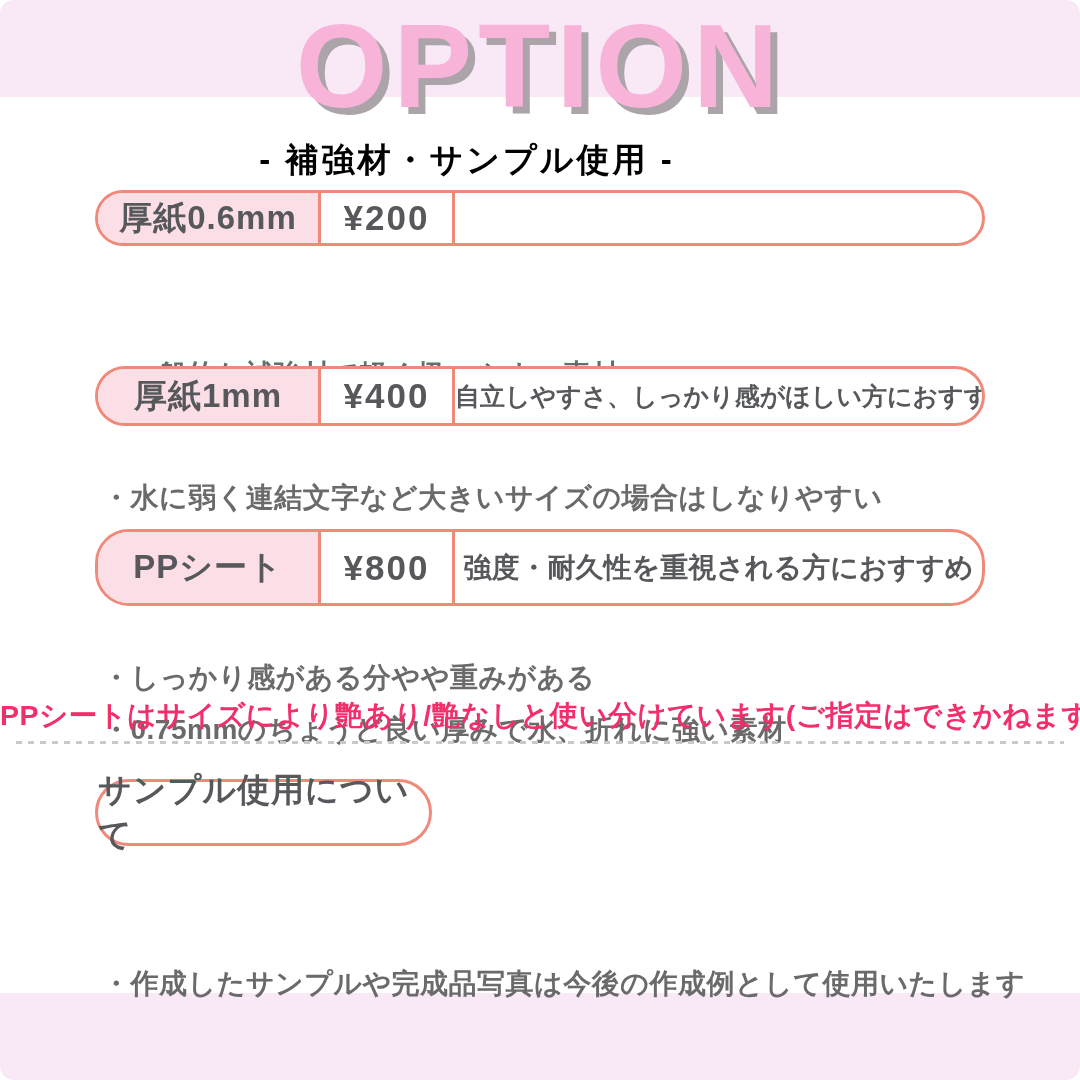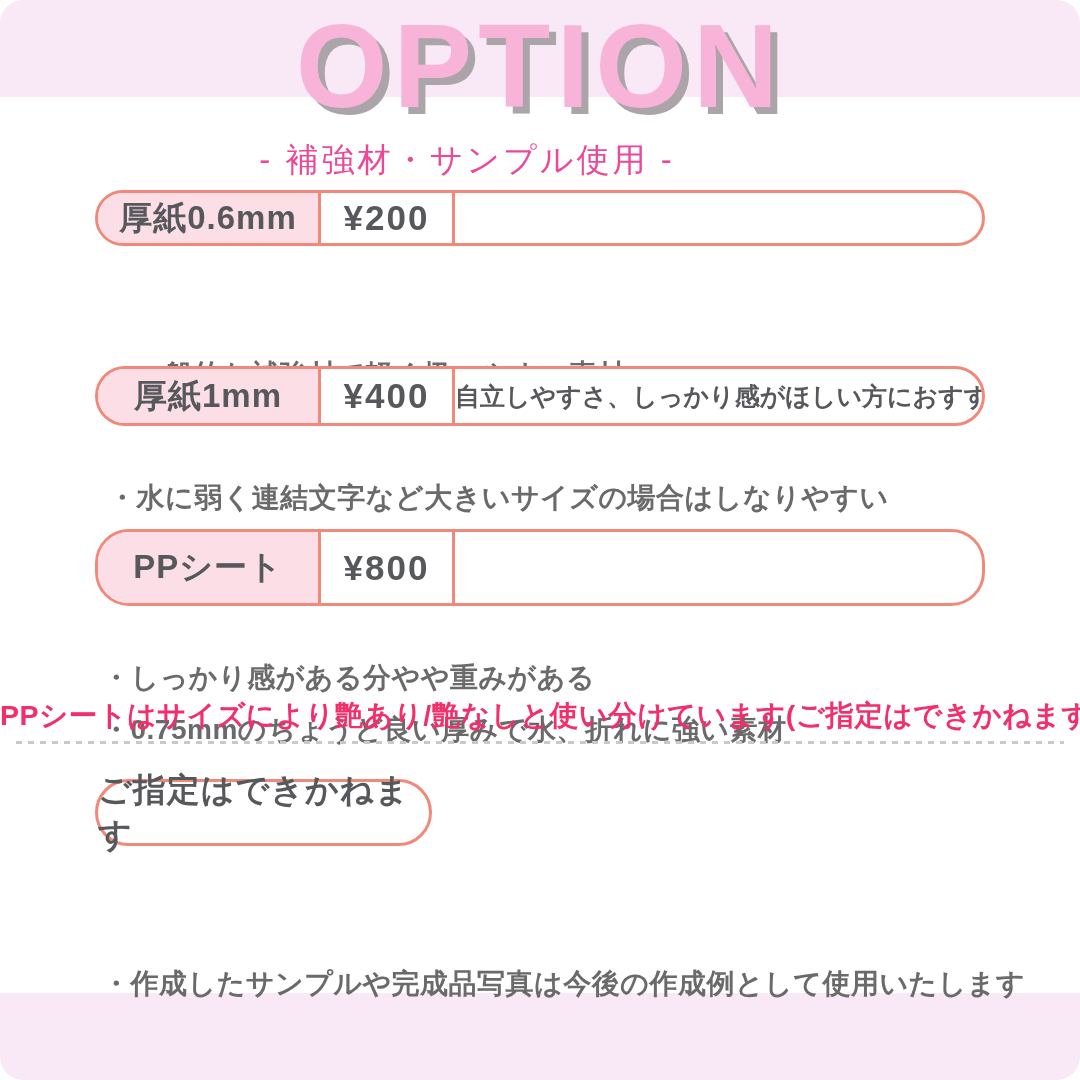--- a/index.html
+++ b/index.html
@@ -1,42 +1,42 @@
 <!DOCTYPE html>
 <html lang="ja"><head>
 <meta charset="utf-8">
 <style>
   html,body{margin:0;padding:0;background:#fff;}
   .page{
     position:relative;
     width:1080px;height:1080px;
     background:#ffffff;
-    border-radius:23px;
+    border-radius:14px;
     overflow:hidden;
     font-family:"Liberation Sans","DejaVu Sans",sans-serif;
   }
   .band{position:absolute;left:0;width:1080px;background:#f9e9f6;}
   .band-top{top:0;height:97px;}
   .band-bottom{top:993px;height:87px;}
 
   .title{
     position:absolute;top:2px;left:0;width:1080px;
     text-align:center;
     font-size:118px;line-height:1.1;
     font-weight:900;
     letter-spacing:6px;
     color:#f7b3d8;
     text-shadow:7px 7px 0 #aba4a8;
   }
   .subtitle{
     position:absolute;top:138px;left:0;width:934px;
     text-align:center;
-    font-size:33px;font-weight:normal;
+    font-size:33px;font-weight:bold;
     letter-spacing:3px;
-    color:#ec4899;
+    color:#000000;
   }
 
   .option-row{
     position:absolute;left:95px;width:890px;
     background:#ffffff;
     border:3px solid #f0897a;
     border-radius:34px;
     display:flex;align-items:stretch;
     overflow:hidden;
     box-sizing:border-box;
@@ -66,21 +66,21 @@
   .row-2 .cell-desc{font-size:25px;}
   .row-3 .cell-desc{font-size:28px;}
 
   .notes{
     position:absolute;left:102px;width:930px;
     font-size:28px;font-weight:bold;color:#6a6a6a;
     line-height:41px;
     letter-spacing:0.5px;
     white-space:pre;
   }
-  .notes-1{top:272px;margin-left:6px;}
+  .notes-1{top:272px;}
   .notes-2{top:452px;}
   .notes-3{top:627px;}
   .notes-sample{top:869px;line-height:46px;font-size:28px;}
 
   .warning{
     position:absolute;top:697px;left:0;width:1080px;
     text-align:center;
     font-size:28.5px;font-weight:bold;
     color:#f22e6b;
     letter-spacing:0.5px;
@@ -134,31 +134,32 @@
     <div class="cell cell-desc">自立しやすさ、しっかり感がほしい方におすすめ</div>
   </div>
   <div class="notes notes-2">
     <div>・厚みがあり自立しやすいが、水には弱い</div>
     <div>・しっかり感がある分やや重みがある</div>
   </div>
 
   <div class="option-row row-3">
     <div class="cell cell-name">PPシート</div>
     <div class="cell cell-price">¥800</div>
+    <div class="cell cell-desc">強度・耐久性を重視される方におすすめ</div>
   </div>
   <div class="notes notes-3">
     <div>・0.75mmのちょうど良い厚みで水、折れに強い素材</div>
   </div>
 
   <div class="warning">PPシートはサイズにより艶あり/艶なしと使い分けています(ご指定はできかねます)</div>
 
   <div class="divider"></div>
 
   <div class="sample-box">
-    <span>ご指定はできかねます</span>
+    <span>サンプル使用について</span>
   </div>
 
   <div class="notes notes-sample">
     <div>・作成したサンプルや完成品写真は今後の作成例として使用いたします</div>
     
   </div>
 
 </div>
 
 </body></html>

